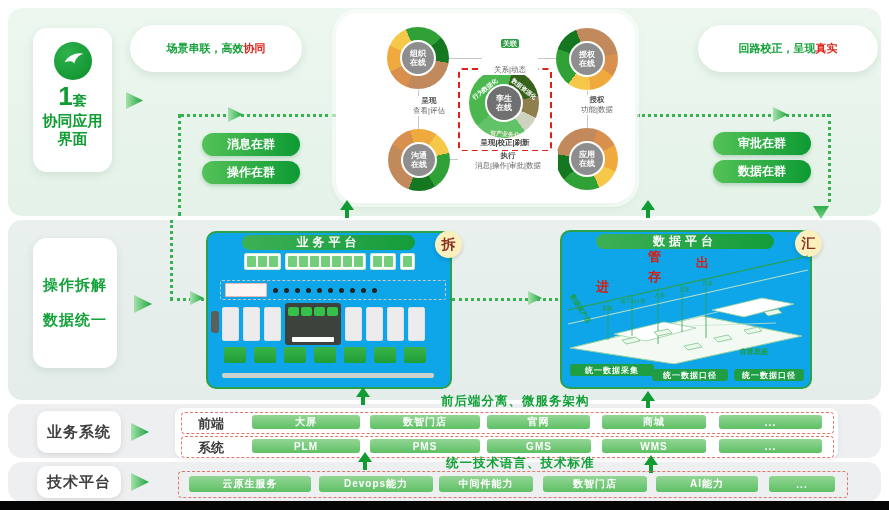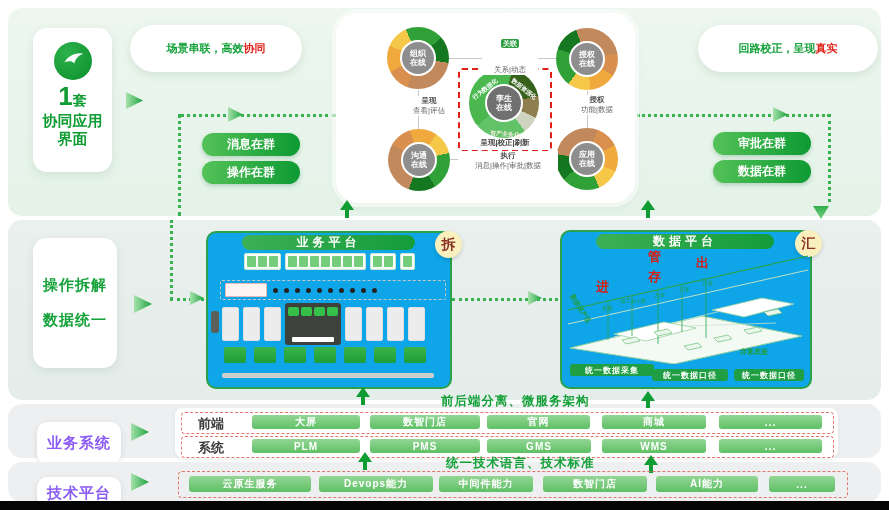--- a/index.html
+++ b/index.html
@@ -11,21 +11,21 @@
   #band-sys{left:8px;top:404px;width:873px;height:54px;background:#edeff1;}
   #band-tech{left:8px;top:462px;width:873px;height:40px;background:#edeff1;}
   #black-bar{position:absolute;left:0;bottom:0;width:889px;height:9px;background:#050505;}
 
   
   .wcard{position:absolute;background:#fff;border-radius:14px;box-shadow:0 3px 8px rgba(60,110,70,.12);}
   .pillbadge{position:absolute;background:#fff;border-radius:26px;box-shadow:0 3px 8px rgba(60,110,70,.14);
              display:flex;align-items:center;justify-content:center;font-size:11px;font-weight:bold;}
   .pillbadge .g{color:#12a038;} .pillbadge .r{color:#e0251c;}
   .lcard{position:absolute;background:#fff;border-radius:10px;box-shadow:0 2px 6px rgba(0,0,0,.10);
-         display:flex;align-items:center;justify-content:center;font-weight:bold;color:#8b5cf6;font-size:15px;letter-spacing:1px;margin-top:11px;}
+         display:flex;align-items:center;justify-content:center;font-weight:bold;color:#404040;font-size:15px;letter-spacing:1px;}
 
   
   #logo-card{left:33px;top:28px;width:79px;height:130px;display:flex;flex-direction:column;align-items:center;padding-top:14px;}
   #logo-circle{width:38px;height:38px;border-radius:50%;background:radial-gradient(circle at 35% 30%,#2cb14b,#0a8f2c);
                display:flex;align-items:center;justify-content:center;}
   .count-line{margin-top:4px;color:#0f9d33;font-weight:bold;line-height:24px;}
   .count-line .num{font-size:26px;} .count-line .unit{font-size:14px;}
   .logo-line{color:#0f9d33;font-weight:bold;font-size:15px;line-height:18px;}
 
   

